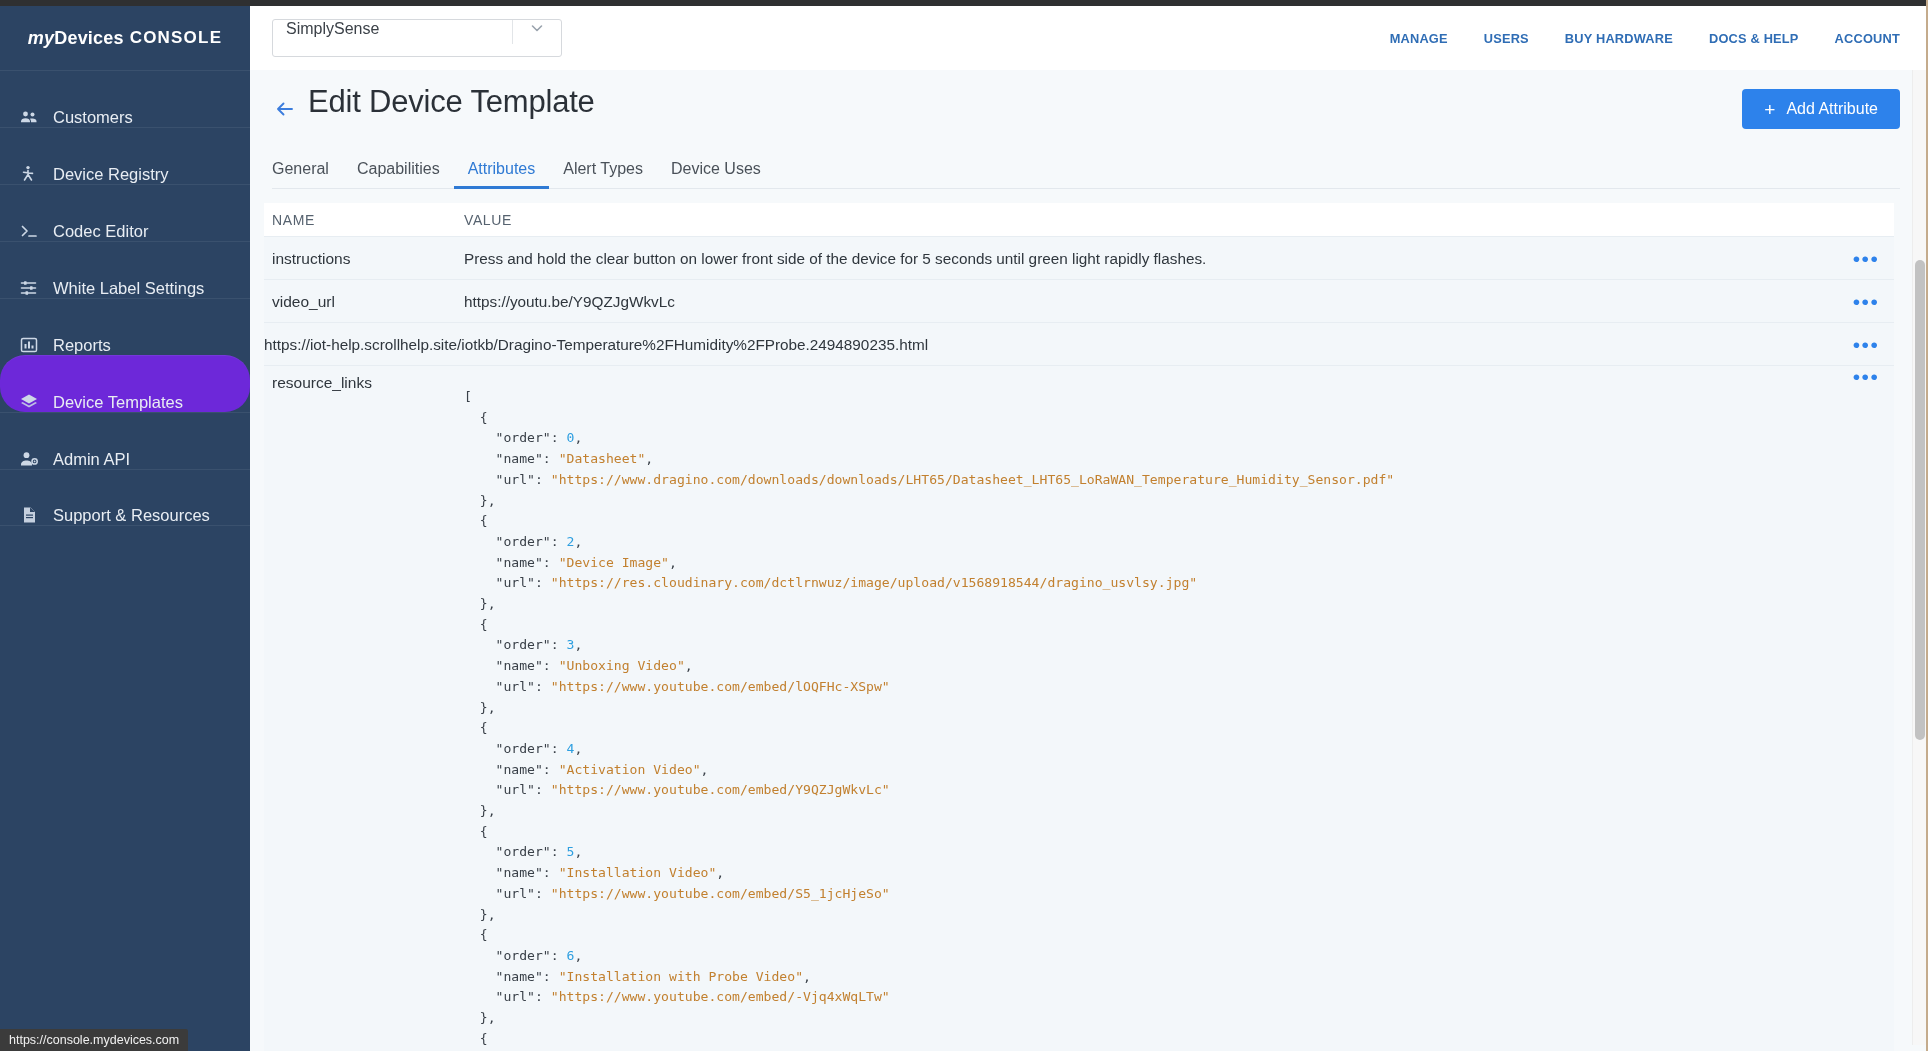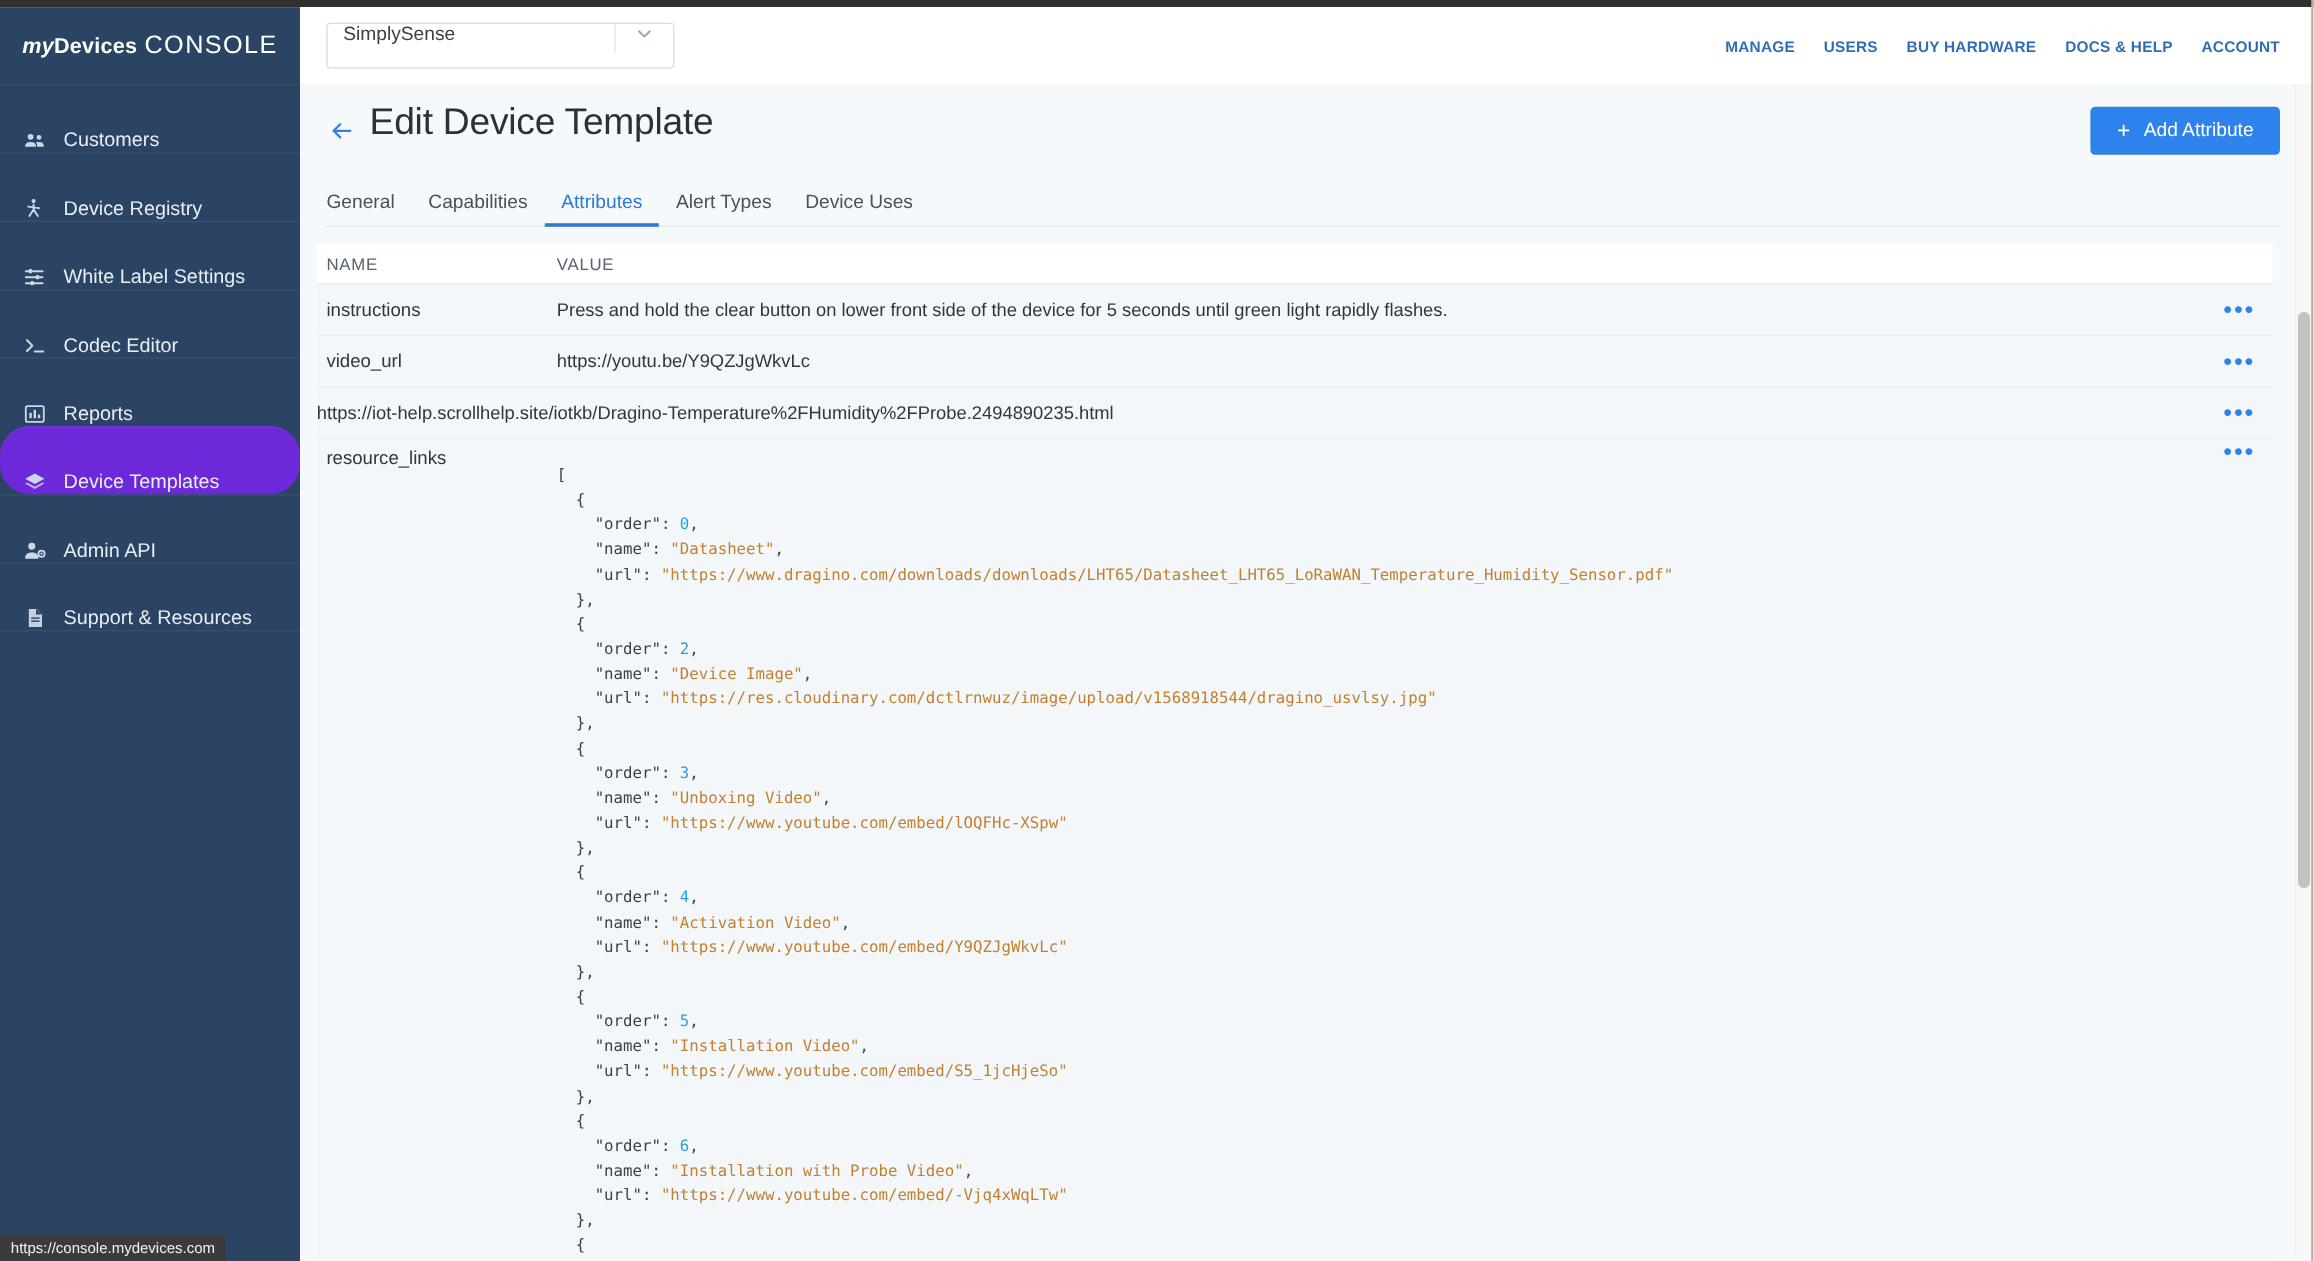--- a/index.html
+++ b/index.html
@@ -22,21 +22,21 @@
     position:absolute; left:0; top:6px; width:250px; height:1045px;
     background:#2c4463;
     display:flex; flex-direction:column;
   }
   .brand {
     height:64px; display:flex; align-items:center; justify-content:center;
     color:#fff; font-size:18px; letter-spacing:.2px;
   }
   .brand .my { font-style:italic; font-weight:bold; }
   .brand .devices { font-weight:bold; }
-  .brand .console { font-weight:400; margin-left:6px; font-size:21px; letter-spacing:1.2px; }
+  .brand .console { font-weight:700; margin-left:6px; font-size:17px; letter-spacing:1.2px; }
 
   .nav-item {
     height:57px; display:flex; align-items:flex-end; gap:14px;
     padding-left:19px; color:#e8edf3; font-size:16.5px;
     border-top:1px solid rgba(255,255,255,0.07);
     cursor:pointer; user-select:none;
   }
   .nav-item:last-of-type { border-bottom:1px solid rgba(255,255,255,0.07); }
   .nav-item.active { background:#6d28d9;border-radius:25px; }
   .nav-item .ic {
@@ -58,21 +58,21 @@
   }
   .tenant-select .val {
     flex:1; padding-left:13px; font-size:16px; color:#3b4148;
   }
   .tenant-select .divider { width:1px; height:24px; background:#e2e5e8; }
   .tenant-select .caret {
     width:48px; display:flex; align-items:center; justify-content:center; color:#9aa3ad;
   }
   .topnav {
     position:absolute; right:28px; top:0; height:64px;
-    display:flex; align-items:center; gap:24px;
+    display:flex; align-items:center; gap:36px;
   }
   .topnav a {
     color:#2f6db5; font-size:12.8px; letter-spacing:.2px; font-weight:600;
     text-decoration:none; cursor:pointer;
   }
 
   
   .content {
     position:absolute; left:0; top:64px; width:1678px; height:981px;
     background:#f6f9fb; overflow:hidden;
@@ -214,37 +214,37 @@
         <svg width="20" height="20" viewBox="0 0 20 20" fill="none" stroke="currentColor" stroke-width="1.6" stroke-linecap="round">
             <circle cx="9" cy="3.6" r="1.7" fill="currentColor" stroke="none"></circle>
             <path d="M9 6.5v4M9 10.5l-3.5 5.5M9 10.5l3.5 5.5M4.5 8.2l9 1.2"></path>
           </svg>
       </span>
       <span>Device Registry</span>
     </div>
 
     <div class="nav-item">
       <span class="ic">
+        <svg width="20" height="20" viewBox="0 0 20 20" fill="none" stroke="currentColor" stroke-width="1.7" stroke-linecap="round" stroke-linejoin="round">
+            <path d="M3.5 5.5L8 10l-4.5 4.5M10 15h7"></path>
+          </svg>
+      </span>
+      <span>Codec Editor</span>
+    </div>
+
+    <div class="nav-item">
+      <span class="ic">
         <svg width="20" height="20" viewBox="0 0 20 20" fill="none" stroke="currentColor" stroke-width="1.6" stroke-linecap="round">
             <path d="M2.5 5h14M2.5 10h14M2.5 15h14"></path>
             <rect x="5" y="3.2" width="2.6" height="3.6" rx=".6" fill="currentColor" stroke="none"></rect>
             <rect x="11" y="8.2" width="2.6" height="3.6" rx=".6" fill="currentColor" stroke="none"></rect>
             <rect x="6.5" y="13.2" width="2.6" height="3.6" rx=".6" fill="currentColor" stroke="none"></rect>
           </svg>
       </span>
       <span>White Label Settings</span>
-    </div>
-
-    <div class="nav-item">
-      <span class="ic">
-        <svg width="20" height="20" viewBox="0 0 20 20" fill="none" stroke="currentColor" stroke-width="1.7" stroke-linecap="round" stroke-linejoin="round">
-            <path d="M3.5 5.5L8 10l-4.5 4.5M10 15h7"></path>
-          </svg>
-      </span>
-      <span>Codec Editor</span>
     </div>
 
     <div class="nav-item">
       <span class="ic">
         <svg width="20" height="20" viewBox="0 0 20 20" fill="currentColor">
             <rect x="2.5" y="3.5" width="15" height="13" rx="1.6" fill="none" stroke="currentColor" stroke-width="1.5"></rect>
             <rect x="5.5" y="9" width="2" height="4.5"></rect>
             <rect x="9" y="6.5" width="2" height="7"></rect>
             <rect x="12.5" y="10.5" width="2" height="3"></rect>
           </svg>

